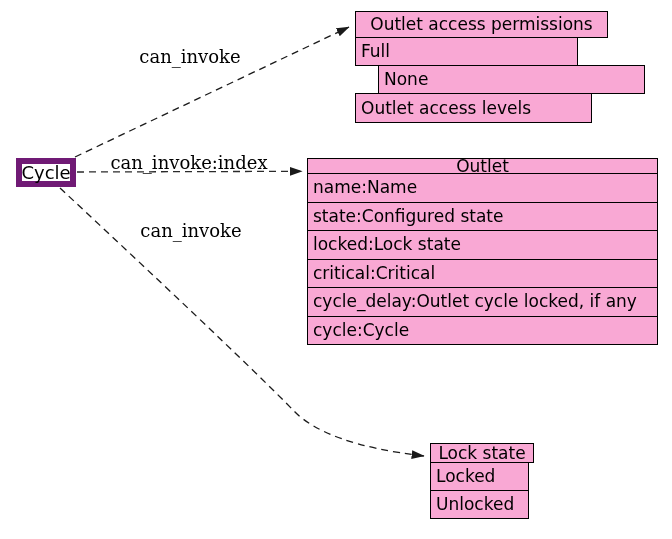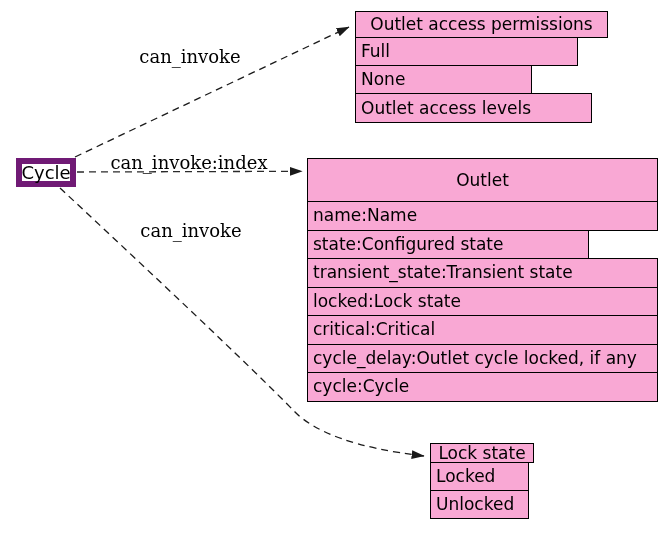--- a/index.html
+++ b/index.html
@@ -47,29 +47,28 @@
     <span>Cycle</span>
   </div>
 
   <div class="edge-label" style="left:190px; top:56px;">can_invoke</div>
   <div class="edge-label" style="left:189px; top:162px;">can_invoke:index</div>
   <div class="edge-label" style="left:191px; top:230px;">can_invoke</div>
 
   <div class="node" style="left:355px; top:11px;">
     <div class="cell hdr" style="width:253px; height:27px;">Outlet access permissions</div>
     <div class="cell" style="width:223px; height:29px;">Full</div>
-    <div class="cell" style="width:177px; height:29px;">None</div>
+    <div class="cell" style="width:267px; height:29px;margin-left:23px;">None</div>
     <div class="cell" style="width:237px; height:30px;">Outlet access levels</div>
   </div>
 
   <div class="node" style="left:307px; top:158px;">
-    <div class="cell hdr" style="width:351px; height:44px;text-align:center;">Outlet</div>
+    <div class="cell hdr" style="width:351px; height:16px;text-align:center;">Outlet</div>
     <div class="cell" style="width:351px; height:29.5px;">name:Name</div>
-    <div class="cell" style="width:282px; height:29.5px;">state:Configured state</div>
-    <div class="cell" style="width:351px; height:29.5px;">transient_state:Transient state</div>
+    <div class="cell" style="width:351px; height:29.5px;">state:Configured state</div>
     <div class="cell" style="width:351px; height:29.5px;">locked:Lock state</div>
     <div class="cell" style="width:351px; height:29.5px;">critical:Critical</div>
     <div class="cell" style="width:351px; height:29.5px;">cycle_delay:Outlet cycle locked, if any</div>
     <div class="cell" style="width:351px; height:29.5px;">cycle:Cycle</div>
   </div>
 
   <div class="node" style="left:430px; top:443px;">
     <div class="cell hdr" style="width:104px; height:20px;">Lock state</div>
     <div class="cell" style="width:99px; height:29px;">Locked</div>
     <div class="cell" style="width:99px; height:29px;">Unlocked</div>

